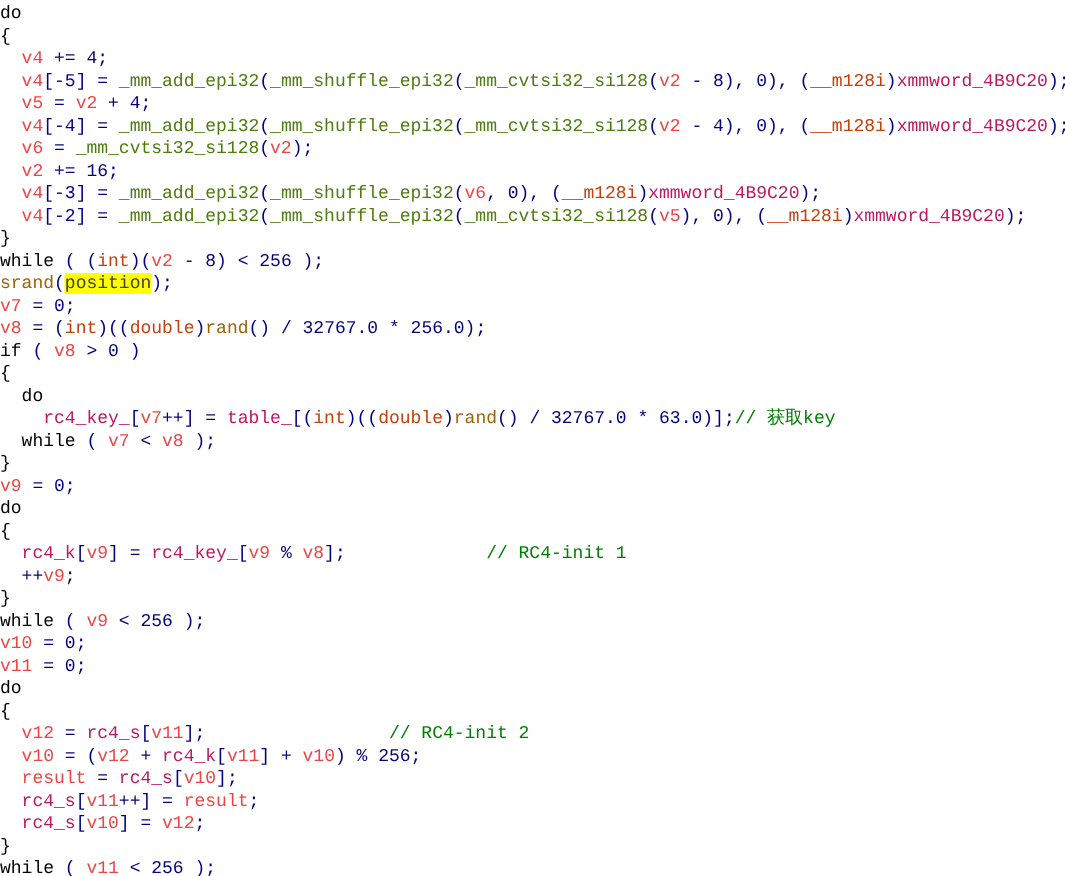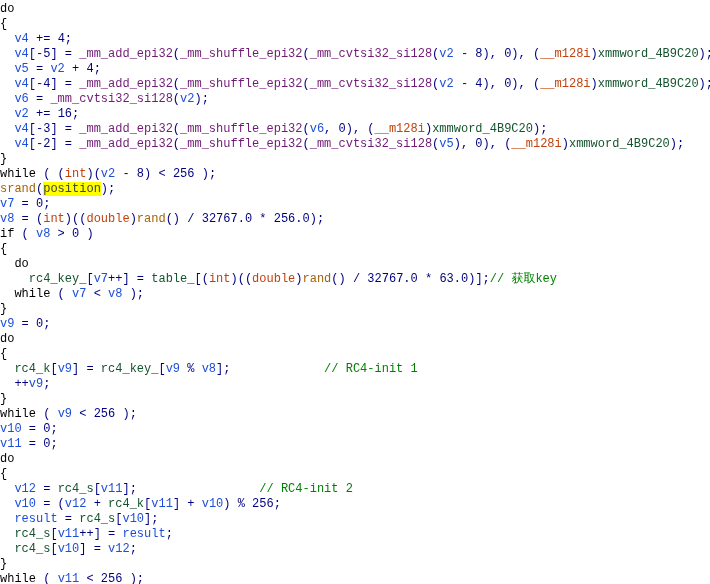--- a/index.html
+++ b/index.html
@@ -29,25 +29,25 @@
   .code-line {
     height: 15px;
     line-height: 15px;
     white-space: pre;
     font-size: 12px;
     font-family: Liberation Mono, monospace;
   }
   
   .t-plain   { color: #000080; }          
   .t-kw      { color: #000000; }          
-  .t-lvar    { color: #1d4ed8; }          
-  .t-gvar    { color: #14532d; }          
+  .t-lvar    { color: #ef4444; }          
+  .t-gvar    { color: #be185d; }          
   .t-func    { color: #a16207; }          
   .t-type    { color: #c2410c; }          
   .t-num     { color: #000080; }          
   .t-cmt     { color: #008000; }          
-  .t-intr    { color: #701a75; }          
+  .t-intr    { color: #4d7c0f; }          
   .t-hl      { background: #FFFF00; color: #404040; }  
 </style>
 </head>
 <body>
 
 <div id="code-view"><div class="code-line"><span class="t-kw">do</span></div><div class="code-line"><span class="t-kw">{</span></div><div class="code-line"><span class="t-plain">  </span><span class="t-lvar">v4</span><span class="t-plain"> += </span><span class="t-num">4</span><span class="t-plain">;</span></div><div class="code-line"><span class="t-plain">  </span><span class="t-lvar">v4</span><span class="t-plain">[-</span><span class="t-num">5</span><span class="t-plain">] = </span><span class="t-intr">_mm_add_epi32</span><span class="t-plain">(</span><span class="t-intr">_mm_shuffle_epi32</span><span class="t-plain">(</span><span class="t-intr">_mm_cvtsi32_si128</span><span class="t-plain">(</span><span class="t-lvar">v2</span><span class="t-plain"> - </span><span class="t-num">8</span><span class="t-plain">), </span><span class="t-num">0</span><span class="t-plain">), (</span><span class="t-type">__m128i</span><span class="t-plain">)</span><span class="t-gvar">xmmword_4B9C20</span><span class="t-plain">);</span></div><div class="code-line"><span class="t-plain">  </span><span class="t-lvar">v5</span><span class="t-plain"> = </span><span class="t-lvar">v2</span><span class="t-plain"> + </span><span class="t-num">4</span><span class="t-plain">;</span></div><div class="code-line"><span class="t-plain">  </span><span class="t-lvar">v4</span><span class="t-plain">[-</span><span class="t-num">4</span><span class="t-plain">] = </span><span class="t-intr">_mm_add_epi32</span><span class="t-plain">(</span><span class="t-intr">_mm_shuffle_epi32</span><span class="t-plain">(</span><span class="t-intr">_mm_cvtsi32_si128</span><span class="t-plain">(</span><span class="t-lvar">v2</span><span class="t-plain"> - </span><span class="t-num">4</span><span class="t-plain">), </span><span class="t-num">0</span><span class="t-plain">), (</span><span class="t-type">__m128i</span><span class="t-plain">)</span><span class="t-gvar">xmmword_4B9C20</span><span class="t-plain">);</span></div><div class="code-line"><span class="t-plain">  </span><span class="t-lvar">v6</span><span class="t-plain"> = </span><span class="t-intr">_mm_cvtsi32_si128</span><span class="t-plain">(</span><span class="t-lvar">v2</span><span class="t-plain">);</span></div><div class="code-line"><span class="t-plain">  </span><span class="t-lvar">v2</span><span class="t-plain"> += </span><span class="t-num">16</span><span class="t-plain">;</span></div><div class="code-line"><span class="t-plain">  </span><span class="t-lvar">v4</span><span class="t-plain">[-</span><span class="t-num">3</span><span class="t-plain">] = </span><span class="t-intr">_mm_add_epi32</span><span class="t-plain">(</span><span class="t-intr">_mm_shuffle_epi32</span><span class="t-plain">(</span><span class="t-lvar">v6</span><span class="t-plain">, </span><span class="t-num">0</span><span class="t-plain">), (</span><span class="t-type">__m128i</span><span class="t-plain">)</span><span class="t-gvar">xmmword_4B9C20</span><span class="t-plain">);</span></div><div class="code-line"><span class="t-plain">  </span><span class="t-lvar">v4</span><span class="t-plain">[-</span><span class="t-num">2</span><span class="t-plain">] = </span><span class="t-intr">_mm_add_epi32</span><span class="t-plain">(</span><span class="t-intr">_mm_shuffle_epi32</span><span class="t-plain">(</span><span class="t-intr">_mm_cvtsi32_si128</span><span class="t-plain">(</span><span class="t-lvar">v5</span><span class="t-plain">), </span><span class="t-num">0</span><span class="t-plain">), (</span><span class="t-type">__m128i</span><span class="t-plain">)</span><span class="t-gvar">xmmword_4B9C20</span><span class="t-plain">);</span></div><div class="code-line"><span class="t-kw">}</span></div><div class="code-line"><span class="t-kw">while</span><span class="t-plain"> ( (</span><span class="t-type">int</span><span class="t-plain">)(</span><span class="t-lvar">v2</span><span class="t-plain"> - </span><span class="t-num">8</span><span class="t-plain">) &lt; </span><span class="t-num">256</span><span class="t-plain"> );</span></div><div class="code-line"><span class="t-func">srand</span><span class="t-plain">(</span><span class="t-hl">position</span><span class="t-plain">);</span></div><div class="code-line"><span class="t-lvar">v7</span><span class="t-plain"> = </span><span class="t-num">0</span><span class="t-plain">;</span></div><div class="code-line"><span class="t-lvar">v8</span><span class="t-plain"> = (</span><span class="t-type">int</span><span class="t-plain">)((</span><span class="t-type">double</span><span class="t-plain">)</span><span class="t-func">rand</span><span class="t-plain">() / </span><span class="t-num">32767.0</span><span class="t-plain"> * </span><span class="t-num">256.0</span><span class="t-plain">);</span></div><div class="code-line"><span class="t-kw">if</span><span class="t-plain"> ( </span><span class="t-lvar">v8</span><span class="t-plain"> &gt; </span><span class="t-num">0</span><span class="t-plain"> )</span></div><div class="code-line"><span class="t-kw">{</span></div><div class="code-line"><span class="t-plain">  </span><span class="t-kw">do</span></div><div class="code-line"><span class="t-plain">    </span><span class="t-gvar">rc4_key_</span><span class="t-plain">[</span><span class="t-lvar">v7</span><span class="t-plain">++] = </span><span class="t-gvar">table_</span><span class="t-plain">[(</span><span class="t-type">int</span><span class="t-plain">)((</span><span class="t-type">double</span><span class="t-plain">)</span><span class="t-func">rand</span><span class="t-plain">() / </span><span class="t-num">32767.0</span><span class="t-plain"> * </span><span class="t-num">63.0</span><span class="t-plain">)];</span><span class="t-cmt">// 获取key</span></div><div class="code-line"><span class="t-plain">  </span><span class="t-kw">while</span><span class="t-plain"> ( </span><span class="t-lvar">v7</span><span class="t-plain"> &lt; </span><span class="t-lvar">v8</span><span class="t-plain"> );</span></div><div class="code-line"><span class="t-kw">}</span></div><div class="code-line"><span class="t-lvar">v9</span><span class="t-plain"> = </span><span class="t-num">0</span><span class="t-plain">;</span></div><div class="code-line"><span class="t-kw">do</span></div><div class="code-line"><span class="t-kw">{</span></div><div class="code-line"><span class="t-plain">  </span><span class="t-gvar">rc4_k</span><span class="t-plain">[</span><span class="t-lvar">v9</span><span class="t-plain">] = </span><span class="t-gvar">rc4_key_</span><span class="t-plain">[</span><span class="t-lvar">v9</span><span class="t-plain"> % </span><span class="t-lvar">v8</span><span class="t-plain">];</span><span class="t-plain">             </span><span class="t-cmt">// RC4-init 1</span></div><div class="code-line"><span class="t-plain">  ++</span><span class="t-lvar">v9</span><span class="t-plain">;</span></div><div class="code-line"><span class="t-kw">}</span></div><div class="code-line"><span class="t-kw">while</span><span class="t-plain"> ( </span><span class="t-lvar">v9</span><span class="t-plain"> &lt; </span><span class="t-num">256</span><span class="t-plain"> );</span></div><div class="code-line"><span class="t-lvar">v10</span><span class="t-plain"> = </span><span class="t-num">0</span><span class="t-plain">;</span></div><div class="code-line"><span class="t-lvar">v11</span><span class="t-plain"> = </span><span class="t-num">0</span><span class="t-plain">;</span></div><div class="code-line"><span class="t-kw">do</span></div><div class="code-line"><span class="t-kw">{</span></div><div class="code-line"><span class="t-plain">  </span><span class="t-lvar">v12</span><span class="t-plain"> = </span><span class="t-gvar">rc4_s</span><span class="t-plain">[</span><span class="t-lvar">v11</span><span class="t-plain">];</span><span class="t-plain">                 </span><span class="t-cmt">// RC4-init 2</span></div><div class="code-line"><span class="t-plain">  </span><span class="t-lvar">v10</span><span class="t-plain"> = (</span><span class="t-lvar">v12</span><span class="t-plain"> + </span><span class="t-gvar">rc4_k</span><span class="t-plain">[</span><span class="t-lvar">v11</span><span class="t-plain">] + </span><span class="t-lvar">v10</span><span class="t-plain">) % </span><span class="t-num">256</span><span class="t-plain">;</span></div><div class="code-line"><span class="t-plain">  </span><span class="t-lvar">result</span><span class="t-plain"> = </span><span class="t-gvar">rc4_s</span><span class="t-plain">[</span><span class="t-lvar">v10</span><span class="t-plain">];</span></div><div class="code-line"><span class="t-plain">  </span><span class="t-gvar">rc4_s</span><span class="t-plain">[</span><span class="t-lvar">v11</span><span class="t-plain">++] = </span><span class="t-lvar">result</span><span class="t-plain">;</span></div><div class="code-line"><span class="t-plain">  </span><span class="t-gvar">rc4_s</span><span class="t-plain">[</span><span class="t-lvar">v10</span><span class="t-plain">] = </span><span class="t-lvar">v12</span><span class="t-plain">;</span></div><div class="code-line"><span class="t-kw">}</span></div><div class="code-line"><span class="t-kw">while</span><span class="t-plain"> ( </span><span class="t-lvar">v11</span><span class="t-plain"> &lt; </span><span class="t-num">256</span><span class="t-plain"> );</span></div></div>
 
 </body></html>

